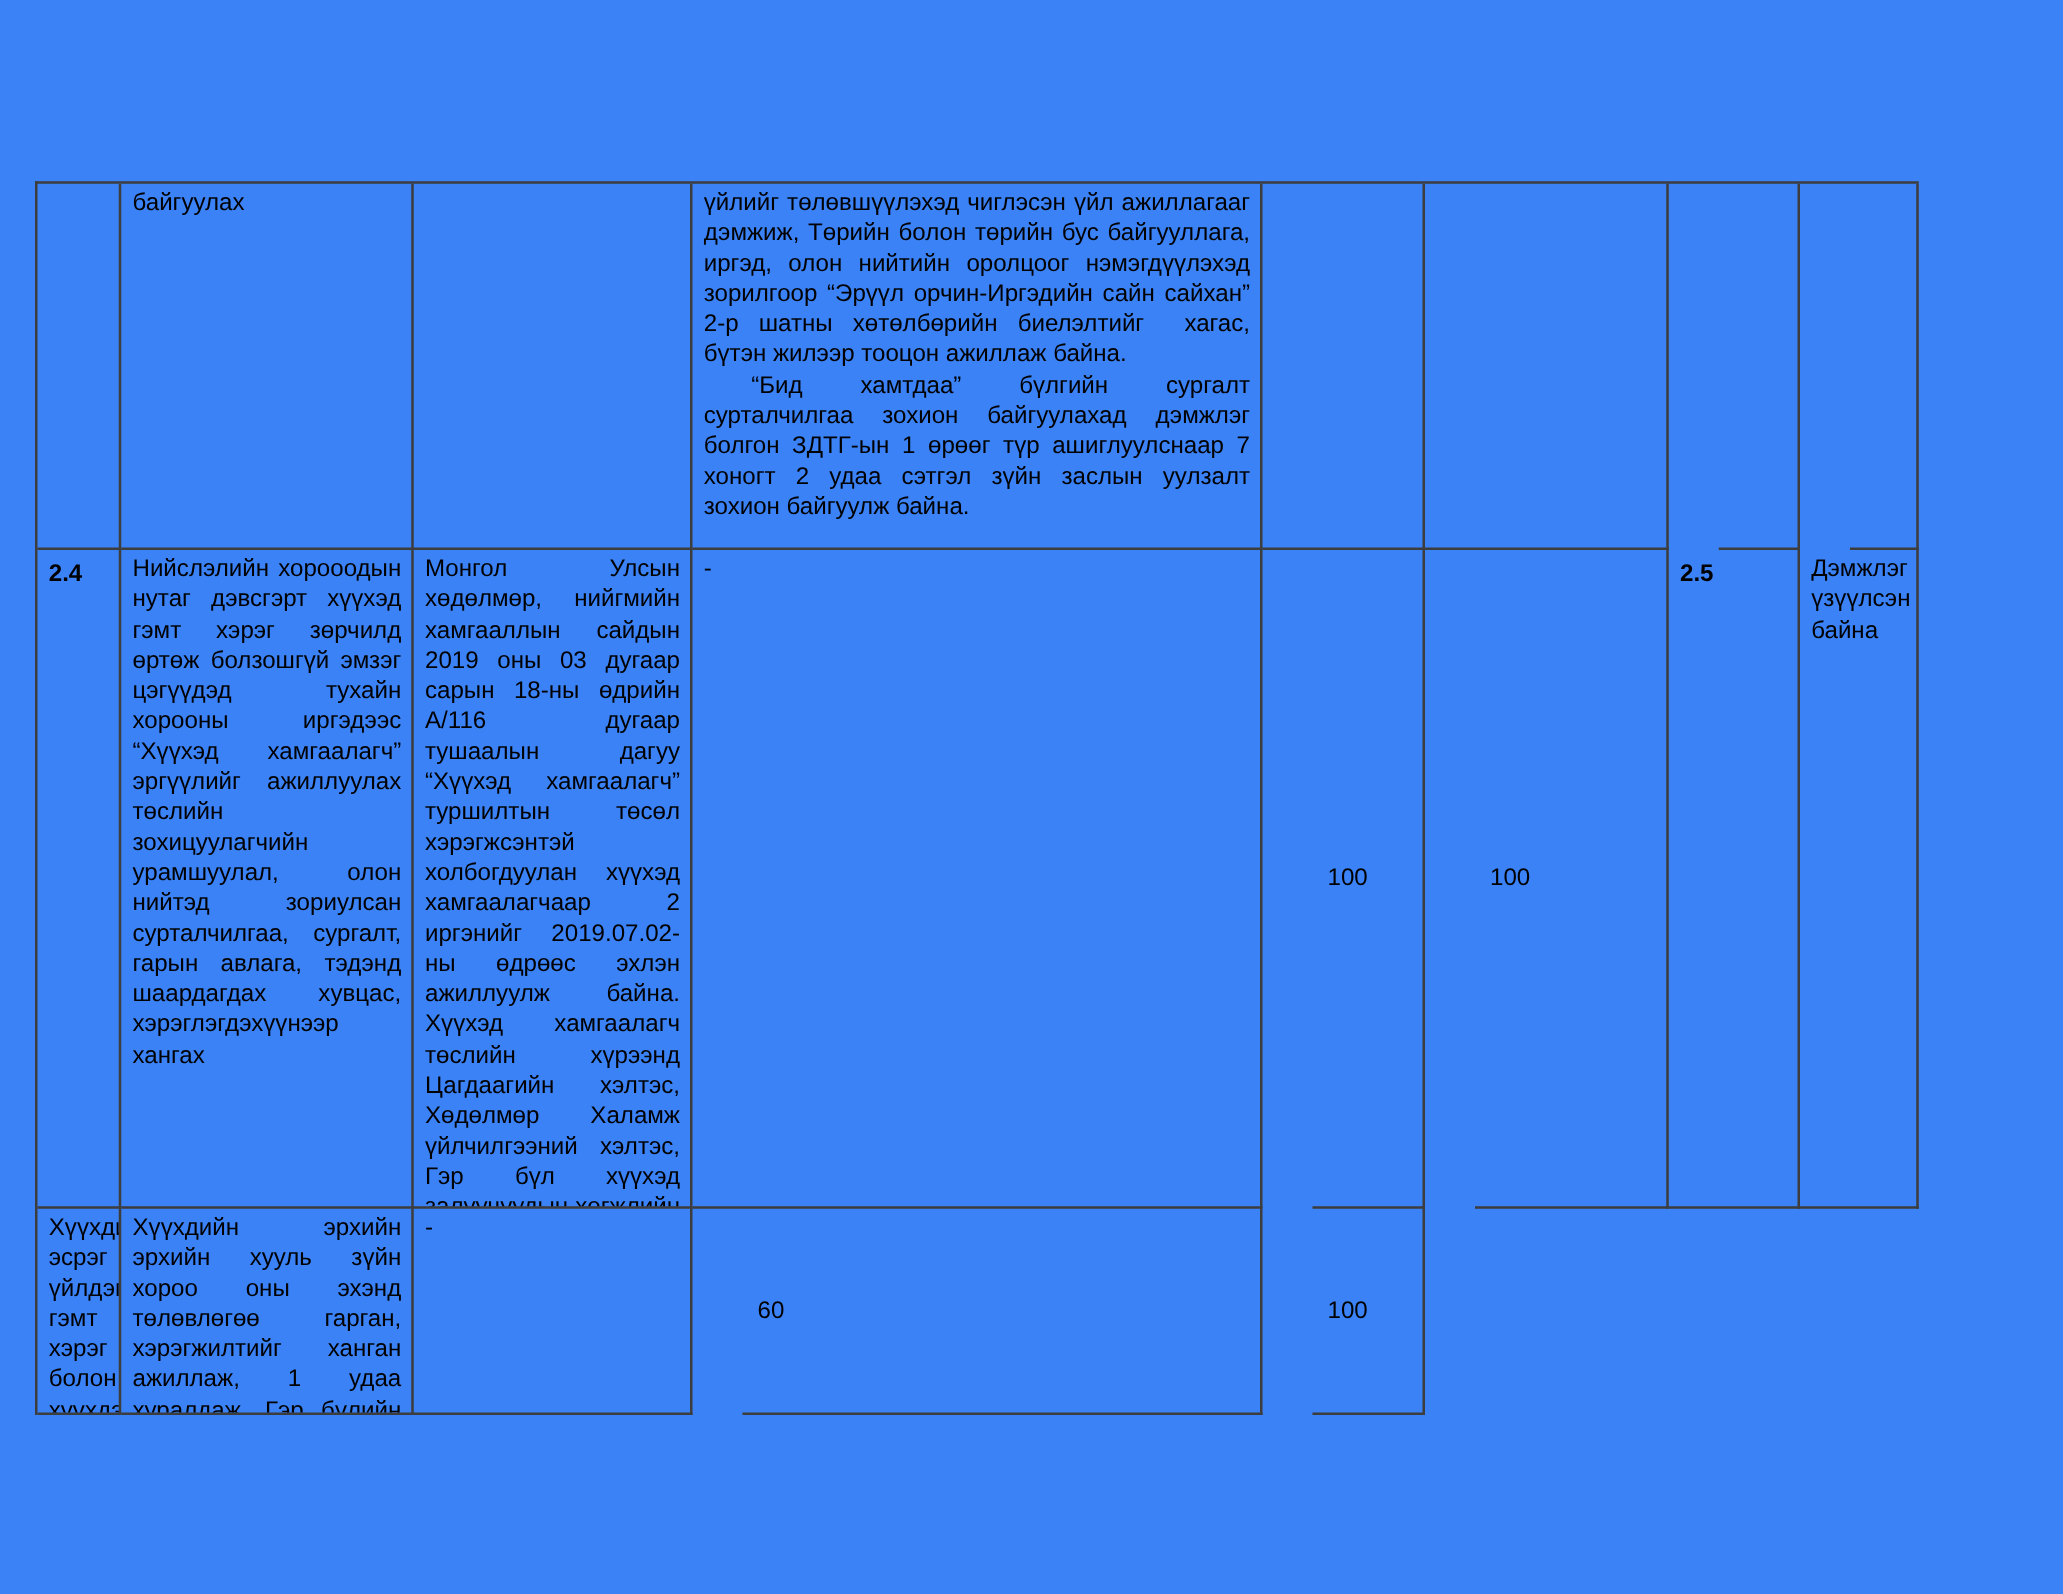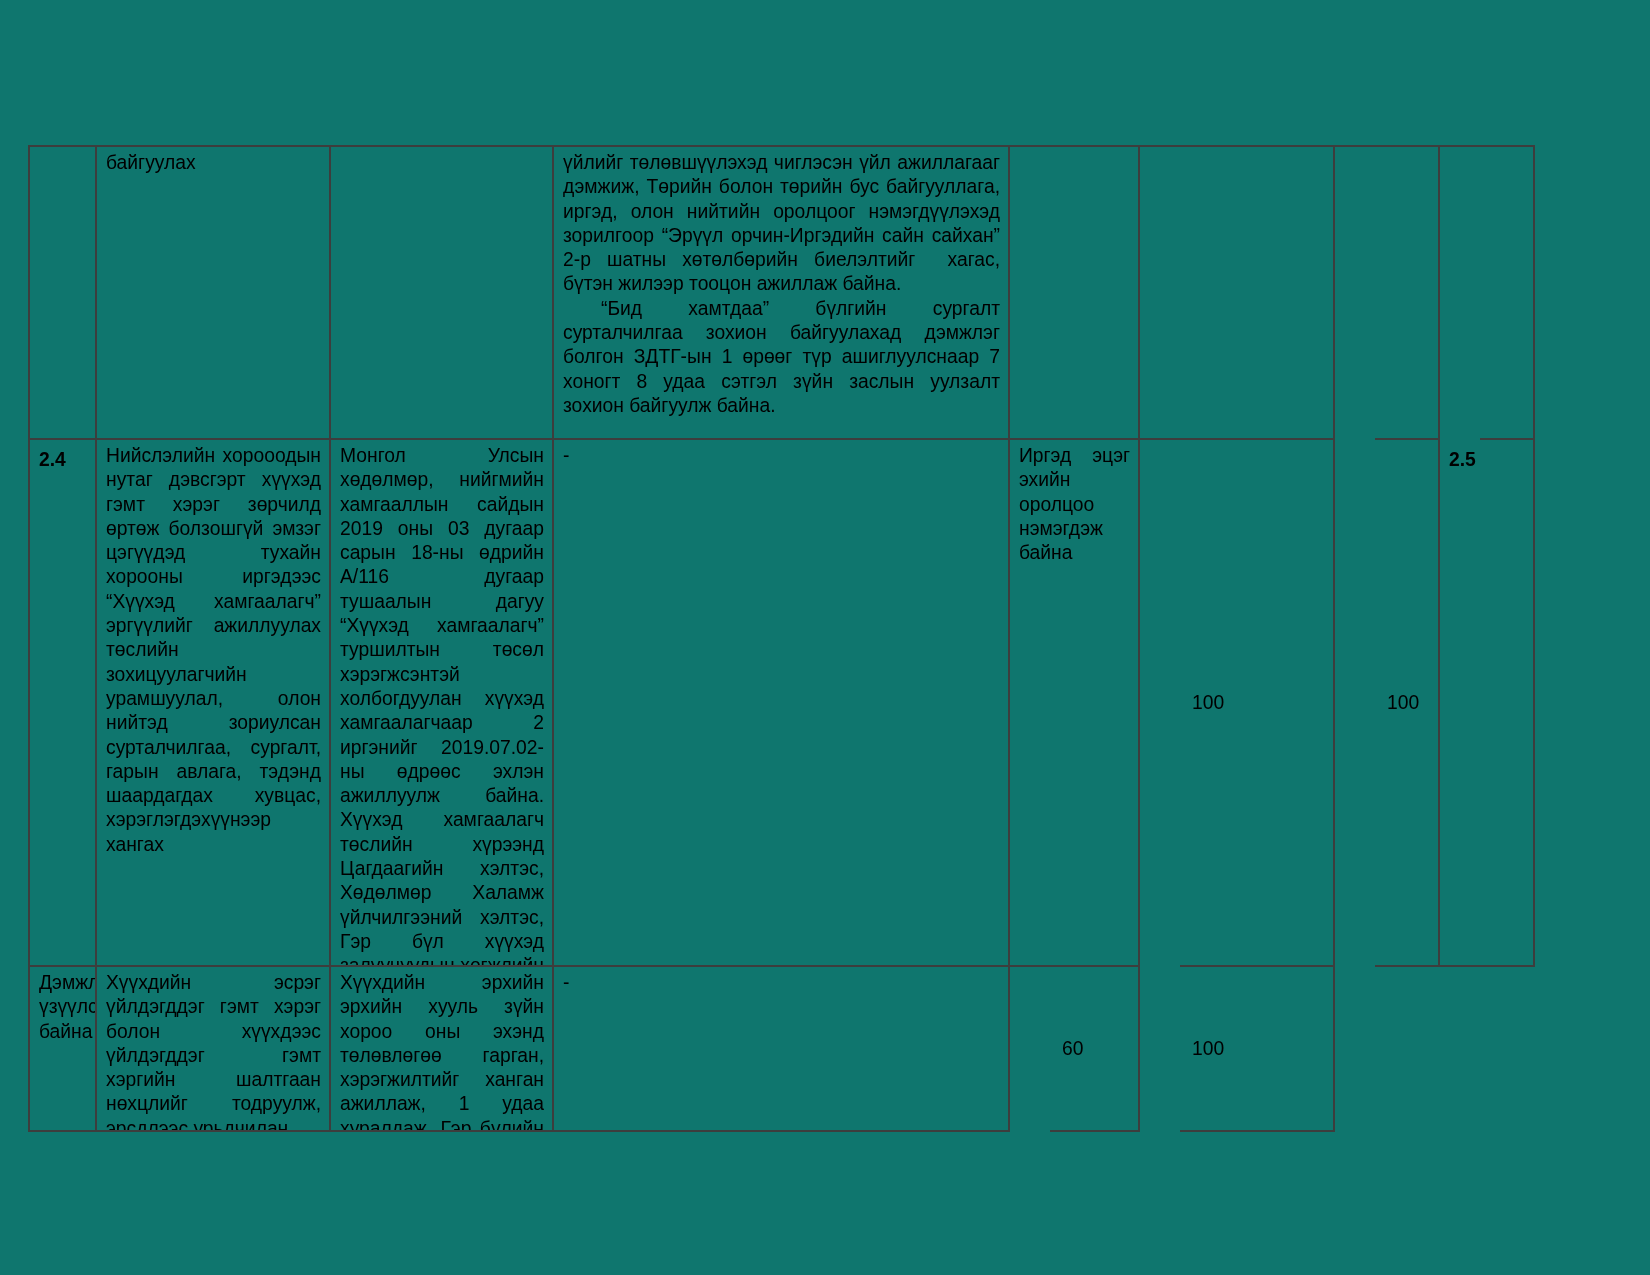--- a/index.html
+++ b/index.html
@@ -4,21 +4,21 @@
 <style>
   html, body {
     margin: 0;
     padding: 0;
     background: #ffffff;
   }
   #page {
     position: relative;
     width: 1650px;
     height: 1275px;
-    background: #0f766e;
+    background: #3b82f6;
     overflow: hidden;
     font-family: "Liberation Sans", "DejaVu Sans", sans-serif;
     color: #000000;
   }
   #report-table {
     position: absolute;
     left: 28px;
     top: 145px;
     display: grid;
     grid-template-columns: 67px 234px 223px 456px 130px 195px 105px 95px;
@@ -65,38 +65,35 @@
 <div id="page">
   <div id="report-table">
 
     <div class="cell num-cell"></div>
     <div class="cell">
       <p class="just">байгуулах</p>
     </div>
     <div class="cell"></div>
     <div class="cell">
       <p class="just">үйлийг төлөвшүүлэхэд чиглэсэн үйл ажиллагааг дэмжиж, Төрийн болон төрийн бус байгууллага, иргэд, олон нийтийн оролцоог нэмэгдүүлэхэд зорилгоор “Эрүүл орчин-Иргэдийн сайн сайхан” 2-р шатны хөтөлбөрийн биелэлтийг &nbsp;хагас, бүтэн жилээр тооцон ажиллаж байна.</p>
-      <p class="just indent">“Бид хамтдаа” бүлгийн сургалт сурталчилгаа зохион байгуулахад дэмжлэг болгон ЗДТГ-ын 1 өрөөг түр ашиглуулснаар 7 хоногт 8 удаа сэтгэл зүйн заслын уулзалт зохион байгуулж байна.</p>
+      <p class="just indent">“Бид хамтдаа” бүлгийн сургалт сурталчилгаа зохион байгуулахад дэмжлэг болгон ЗДТГ-ын 1 өрөөг түр ашиглуулснаар 7 хоногт 2 удаа сэтгэл зүйн заслын уулзалт зохион байгуулж байна.</p>
     </div>
     <div class="cell dash-cell"></div>
     <div class="cell"></div>
     <div class="cell score-cell"></div>
     <div class="cell score-cell"></div>
 
     <div class="cell num-cell">2.4</div>
     <div class="cell">
       <p class="just">Нийслэлийн хорооодын нутаг дэвсгэрт хүүхэд гэмт хэрэг зөрчилд өртөж болзошгүй эмзэг цэгүүдэд тухайн хорооны иргэдээс “Хүүхэд хамгаалагч” эргүүлийг ажиллуулах төслийн зохицуулагчийн урамшуулал, олон нийтэд зориулсан сурталчилгаа, сургалт, гарын авлага, тэдэнд шаардагдах хувцас, хэрэглэгдэхүүнээр хангах</p>
     </div>
     <div class="cell">
       <p class="just">Монгол Улсын хөдөлмөр, нийгмийн хамгааллын сайдын 2019 оны 03 дугаар сарын 18-ны өдрийн А/116 дугаар тушаалын дагуу “Хүүхэд хамгаалагч” туршилтын төсөл хэрэгжсэнтэй холбогдуулан хүүхэд хамгаалагчаар 2 иргэнийг 2019.07.02-ны өдрөөс эхлэн ажиллуулж байна. Хүүхэд хамгаалагч төслийн хүрээнд Цагдаагийн хэлтэс, Хөдөлмөр Халамж үйлчилгээний хэлтэс, Гэр бүл хүүхэд залуучуудын хөгжлийн хэлтэстэй хамтран дөрвөлсөн гэрээг байгуулан ажиллаж байна. Хүүхэд хамгаалагч иргэдэд зориулалтын нэрийн бичиглэлтэй хантаазыг олгон, үйл ажиллагаандаа ашиглах гарын авлага өгч, өдөр бүрийн үүрэг гүйцэтгэлд цагдаагийн хэлтсээс хяналт тавьж ажиллаж байна. Тус хороо хуралдаж, 2020 онд хэрэгжүүлэх ажлын төлөвлөгөөг хэлэлцэн баталлаа. Үйлчилгээ авч буй хүүхэд, гэмт хэрэг зөрчилд холбогдсон гэрч, хохирогч байхгүй.</p>
     </div>
     <div class="cell dash-cell">-</div>
-    <div class="cell">
-      <p class="just">Иргэд эцэг эхийн оролцоо нэмэгдэж байна</p>
-    </div>
     <div class="cell score-cell">100</div>
     <div class="cell score-cell">100</div>
 
     <div class="cell num-cell">2.5</div>
     <div class="cell">
       <p class="just">Дэмжлэг үзүүлсэн байна</p>
     </div>
     <div class="cell">
       <p class="just">Хүүхдийн эсрэг үйлдэгддэг гэмт хэрэг болон хүүхдээс үйлдэгддэг гэмт хэргийн шалтгаан нөхцлийг тодруулж, эрсдлээс урьдчилан</p>
     </div>

